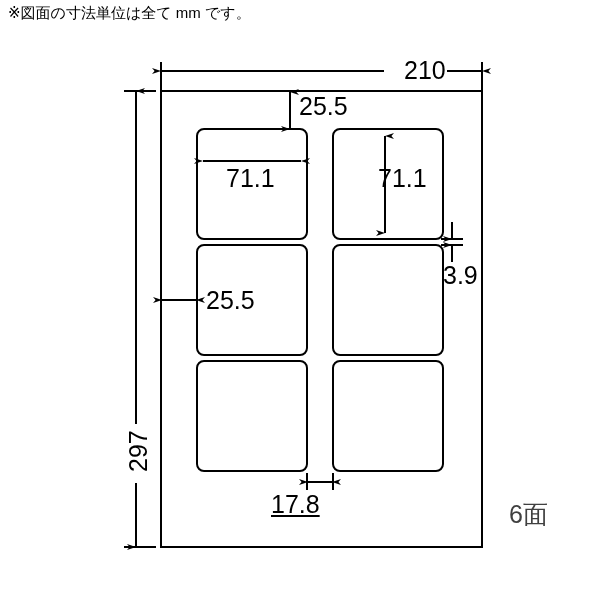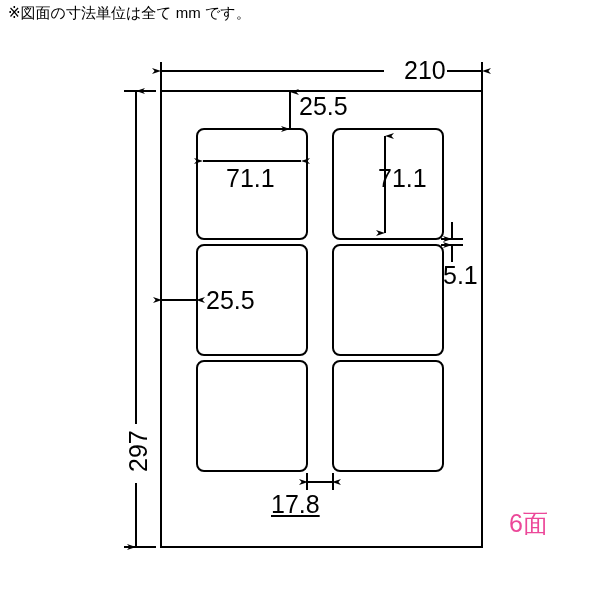--- a/index.html
+++ b/index.html
@@ -37,24 +37,23 @@
     white-space: nowrap;
     line-height: 1;
   }
   .dim-label.vert {
     transform-origin: 0 0;
     transform: rotate(-90deg);
   }
   .count-label {
     position: absolute;
     font-size: 25px;
-    color: #ec4899;
+    color: #404040;
     white-space: nowrap;
     line-height: 1;
-    margin-top: 9px;
   }
 </style>
 </head>
 <body>
 
 <div class="note">※図面の寸法単位は全て mm です。</div>
 
 <svg id="canvas" viewBox="0 0 601 601">
   <defs>
     <marker id="arrL" markerWidth="10" markerHeight="10" refX="9" refY="3.5" orient="auto" markerUnits="userSpaceOnUse">
@@ -111,21 +110,21 @@
 </svg>
 
 <div class="dim-label" style="left:404px; top:58px;">210</div>
 
 <div class="dim-label" style="left:299px; top:94px;">25.5</div>
 
 <div class="dim-label" style="left:226px; top:166px;">71.1</div>
 
 <div class="dim-label" style="left:378px; top:166px;">71.1</div>
 
-<div class="dim-label" style="left:443px; top:263px;">5.1</div>
+<div class="dim-label" style="left:443px; top:263px;">3.9</div>
 
 <div class="dim-label" style="left:206px; top:288px;">25.5</div>
 
 <div class="dim-label vert" style="left:126px; top:472px;">297</div>
 
 <div class="dim-label" style="left:271px; top:492px;text-decoration:underline;">17.8</div>
 
 <div class="count-label" style="left:509px; top:502px;">6面</div>
 
 </body></html>

